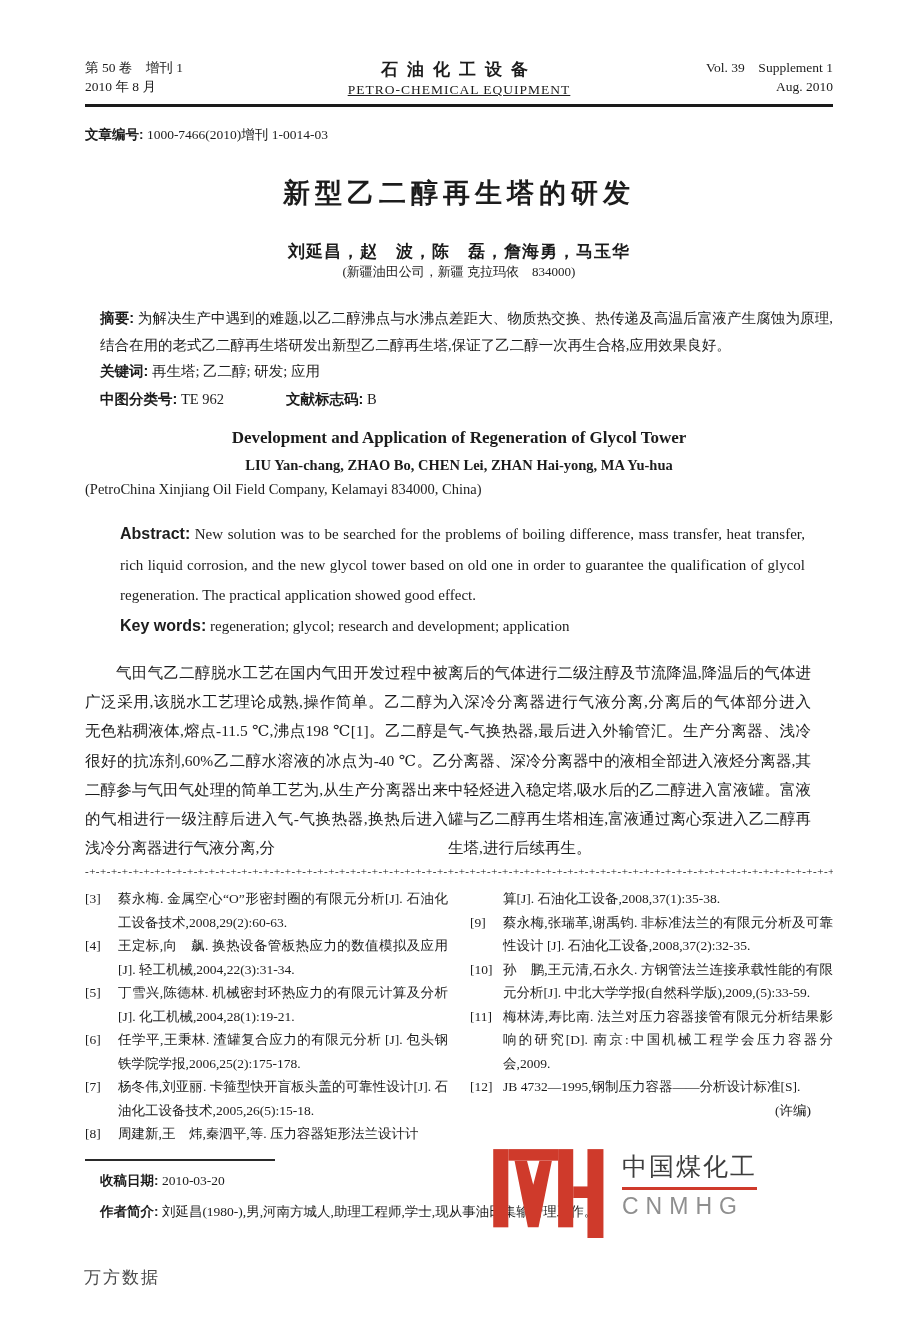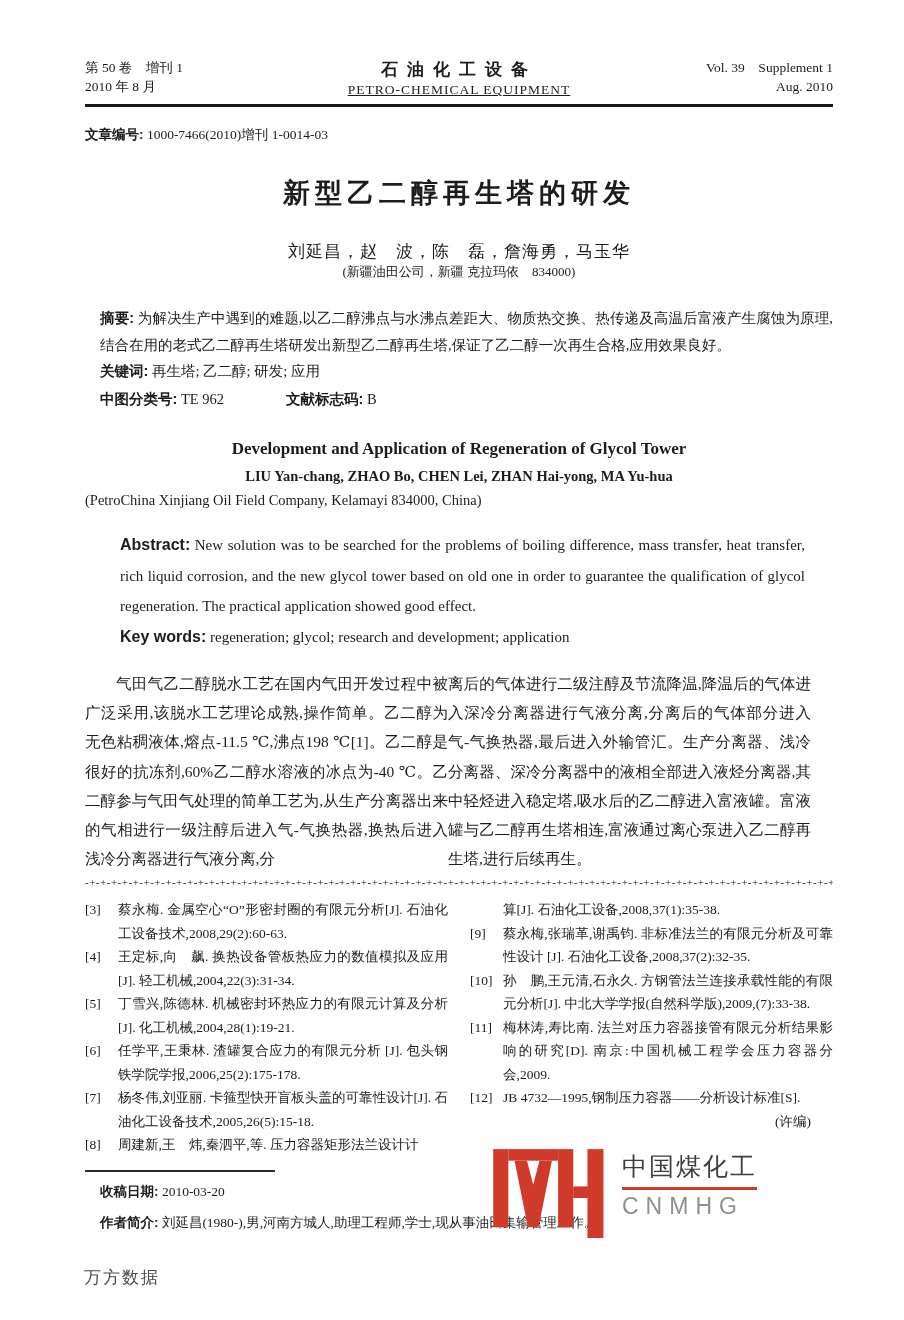--- a/index.html
+++ b/index.html
@@ -20,32 +20,32 @@
   .jh-name-en { font-size:13.5px; letter-spacing:1px; margin-top:1px;text-decoration:underline; }
   .jh-rule { border-bottom:3px solid #1a1a1a; margin-top:6px; }
 
   
   .article-id { margin-top:19px; font-size:13.5px; }
   .lbl { font-family:"Liberation Sans",sans-serif; font-weight:bold; }
 
   
   .title-cn { margin-top:31px; text-align:center; font-size:27px; font-weight:bold;
               letter-spacing:5px; font-family:Liberation Mono, monospace; }
-  .authors-cn { margin-top:29px; text-align:center; font-size:17px; font-weight:normal;
+  .authors-cn { margin-top:29px; text-align:center; font-size:17px; font-weight:bold;
                 letter-spacing:1px; font-family:"Liberation Sans",sans-serif; }
   .affil-cn { text-align:center; font-size:13px; }
 
   
   .abs-cn { margin-top:24px; padding-left:15px; font-size:14.5px; line-height:26.5px; text-align:justify; }
   .kw-cn  { padding-left:15px; font-size:14.5px; line-height:26.5px; }
   .clc    { padding-left:15px; font-size:14.5px; line-height:26.5px; margin-top:1px; }
   .clc .gap { display:inline-block; width:62px; }
 
   
-  .title-en { margin-top:27px; text-align:center; font-size:17px; font-weight:bold; }
+  .title-en { margin-top:16px; text-align:center; font-size:17px; font-weight:bold; }
   .authors-en { margin-top:9px; text-align:center; font-size:14.5px; font-weight:bold; }
   .affil-en { margin-top:7px; text-align:left; font-size:14.5px; }
   .abs-en { margin-top:21px; margin-left:35px; margin-right:28px;
             font-size:15px; line-height:30.5px; text-align:justify; }
   .kw-en  { margin-left:35px; font-size:15px; line-height:30.5px; }
   .abs-en .lbl, .kw-en .lbl { font-size:16px; }
 
   
   .bodycols { margin-top:17px; display:flex; }
   .bcol { width:363px; font-size:15.5px; line-height:29.2px; text-align:justify; }
@@ -136,21 +136,21 @@
       <div class="ref"><span class="num">[3]</span><span>蔡永梅. 金属空心“O”形密封圈的有限元分析[J]. 石油化工设备技术,2008,29(2):60-63.</span></div>
       <div class="ref"><span class="num">[4]</span><span>王定标,向　飙. 换热设备管板热应力的数值模拟及应用 [J]. 轻工机械,2004,22(3):31-34.</span></div>
       <div class="ref"><span class="num">[5]</span><span>丁雪兴,陈德林. 机械密封环热应力的有限元计算及分析[J]. 化工机械,2004,28(1):19-21.</span></div>
       <div class="ref"><span class="num">[6]</span><span>任学平,王秉林. 渣罐复合应力的有限元分析 [J]. 包头钢铁学院学报,2006,25(2):175-178.</span></div>
       <div class="ref"><span class="num">[7]</span><span>杨冬伟,刘亚丽. 卡箍型快开盲板头盖的可靠性设计[J]. 石油化工设备技术,2005,26(5):15-18.</span></div>
       <div class="ref"><span class="num">[8]</span><span>周建新,王　炜,秦泗平,等. 压力容器矩形法兰设计计</span></div>
     </div>
     <div class="refcol">
       <div class="ref"><span class="num"></span><span>算[J]. 石油化工设备,2008,37(1):35-38.</span></div>
       <div class="ref"><span class="num">[9]</span><span>蔡永梅,张瑞革,谢禹钧. 非标准法兰的有限元分析及可靠性设计 [J]. 石油化工设备,2008,37(2):32-35.</span></div>
-      <div class="ref"><span class="num">[10]</span><span>孙　鹏,王元清,石永久. 方钢管法兰连接承载性能的有限元分析[J]. 中北大学学报(自然科学版),2009,(7):33-38.</span></div>
+      <div class="ref"><span class="num">[10]</span><span>孙　鹏,王元清,石永久. 方钢管法兰连接承载性能的有限元分析[J]. 中北大学学报(自然科学版),2009,(5):33-59.</span></div>
       <div class="ref"><span class="num">[11]</span><span>梅林涛,寿比南. 法兰对压力容器接管有限元分析结果影响的研究[D]. 南京:中国机械工程学会压力容器分会,2009.</span></div>
       <div class="ref"><span class="num">[12]</span><span>JB 4732—1995,钢制压力容器——分析设计标准[S].</span></div>
       <div class="editor-note">(许编)</div>
     </div>
   </div>
 
   <div class="footnote">
     <div class="fn-rule"></div>
     <div class="fn-line"><span class="lbl">收稿日期:</span><span> 2010-03-20</span></div>
     <div class="fn-line"><span class="lbl">作者简介:</span><span> 刘延昌(1980-),男,河南方城人,助理工程师,学士,现从事油田集输管理工作。</span></div>

